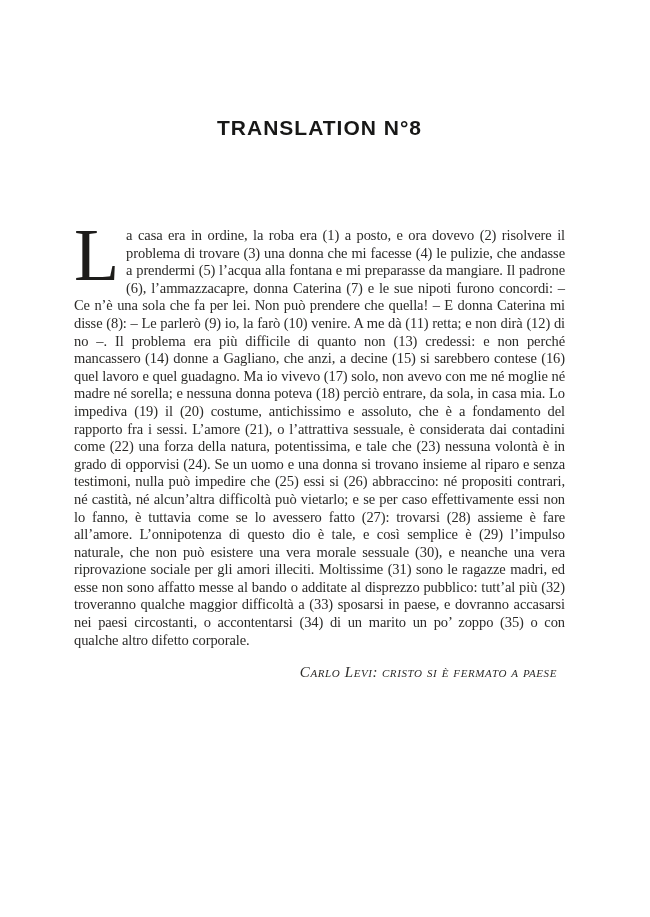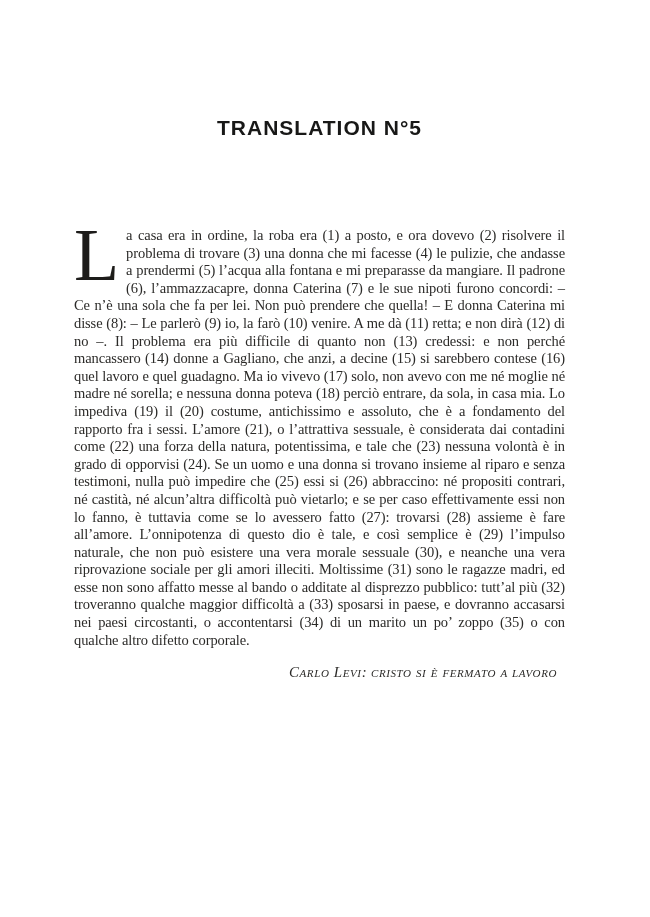--- a/index.html
+++ b/index.html
@@ -64,20 +64,20 @@
     font-variant: small-caps;
     font-style: italic;
     letter-spacing: 0.6px;
   }
 </style>
 </head>
 <body>
 
 <div class="page">
   <div class="content">
-    <h1 class="heading">TRANSLATION N°5</h1>
+    <h1 class="heading">TRANSLATION N°8</h1>
     <p class="body-text"><span class="drop-cap">L</span><span>a casa era in ordine, la roba era (1) a posto, e ora dovevo (2) risolvere il problema di trovare (3) una donna che mi facesse (4) le pulizie, che andasse a prendermi (5) l’acqua alla fontana e mi preparasse da mangiare. Il padrone (6), l’ammazzacapre, donna Caterina (7) e le sue nipoti furono concordi: – Ce n’è una sola che fa per lei. Non può prendere che quella! – E donna Caterina mi disse (8): – Le parlerò (9) io, la farò (10) venire. A me dà (11) retta; e non dirà (12) di no –. Il problema era più difficile di quanto non (13) credessi: e non perché mancassero (14) donne a Gagliano, che anzi, a decine (15) si sarebbero contese (16) quel lavoro e quel guadagno. Ma io vivevo (17) solo, non avevo con me né moglie né madre né sorella; e nessuna donna poteva (18) perciò entrare, da sola, in casa mia. Lo impediva (19) il (20) costume, antichissimo e assoluto, che è a fondamento del rapporto fra i sessi. L’amore (21), o l’attrattiva sessuale, è considerata dai contadini come (22) una forza della natura, potentissima, e tale che (23) nessuna volontà è in grado di opporvisi (24). Se un uomo e una donna si trovano insieme al riparo e senza testimoni, nulla può impedire che (25) essi si (26) abbraccino: né propositi contrari, né castità, né alcun’altra difficoltà può vietarlo; e se per caso effettivamente essi non lo fanno, è tuttavia come se lo avessero fatto (27): trovarsi (28) assieme è fare all’amore. L’onnipotenza di questo dio è tale, e così semplice è (29) l’impulso naturale, che non può esistere una vera morale sessuale (30), e neanche una vera riprovazione sociale per gli amori illeciti. Moltissime (31) sono le ragazze madri, ed esse non sono affatto messe al bando o additate al disprezzo pubblico: tutt’al più (32) troveranno qualche maggior difficoltà a (33) sposarsi in paese, e dovranno accasarsi nei paesi circostanti, o accontentarsi (34) di un marito un po’ zoppo (35) o con qualche altro difetto corporale.</span></p>
     <p class="attribution">
       <span class="author">Carlo Levi:</span>
-      <span class="work-title">cristo si è fermato a lavoro</span>
+      <span class="work-title">cristo si è fermato a paese</span>
     </p>
   </div>
 </div>
 
 </body></html>

